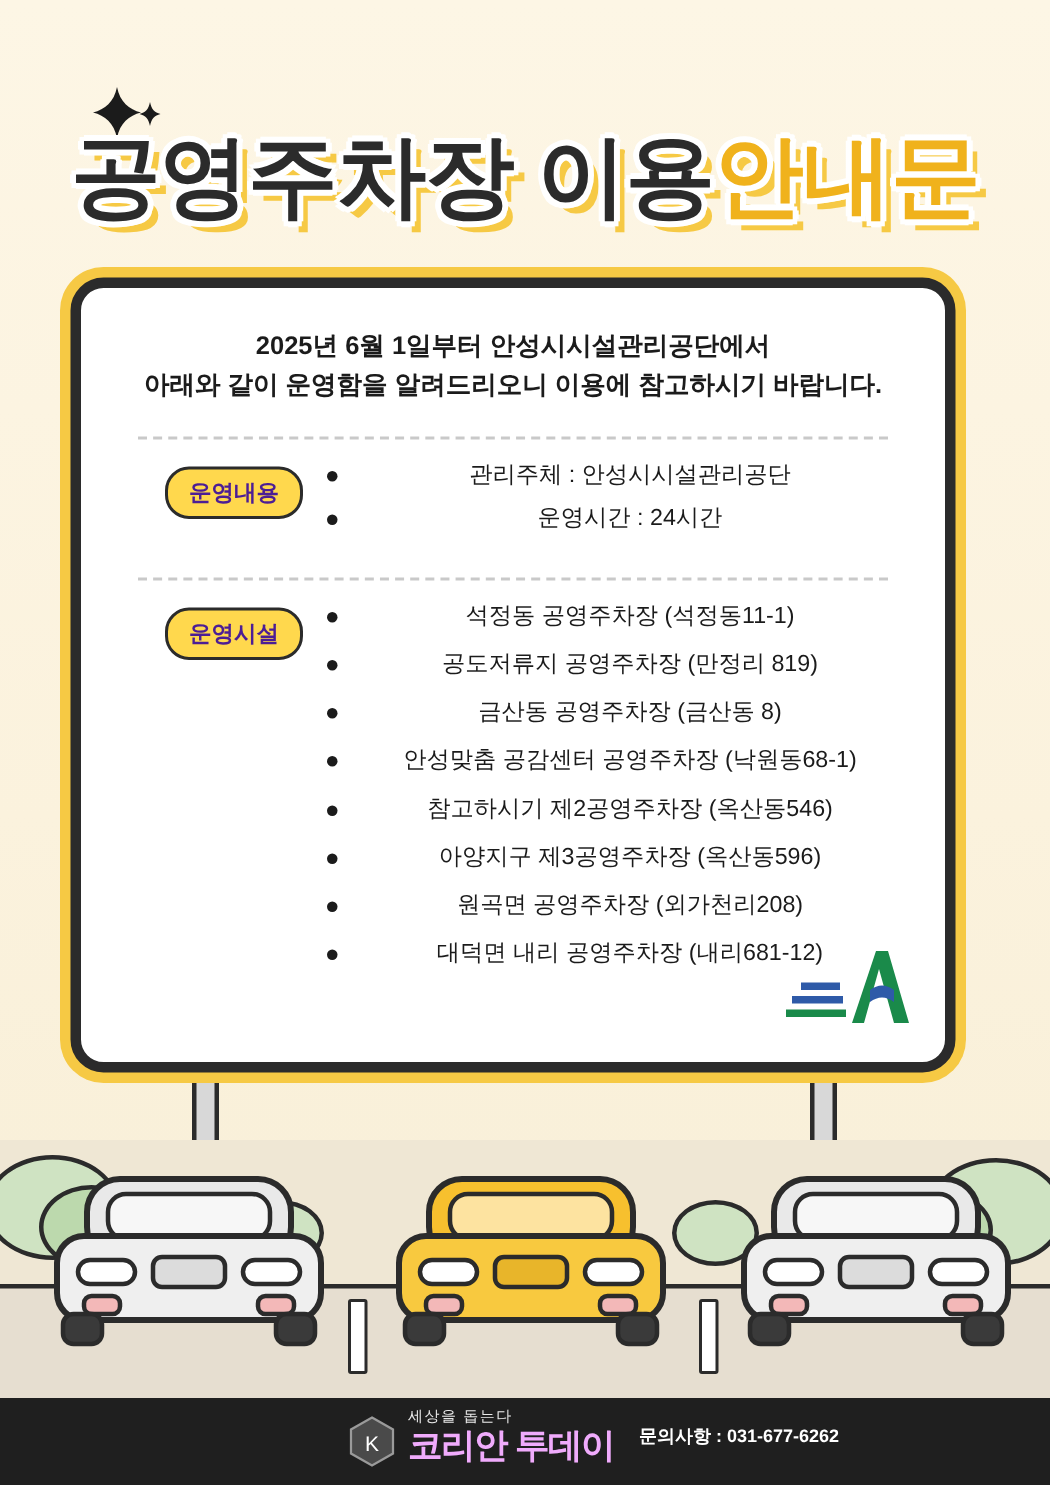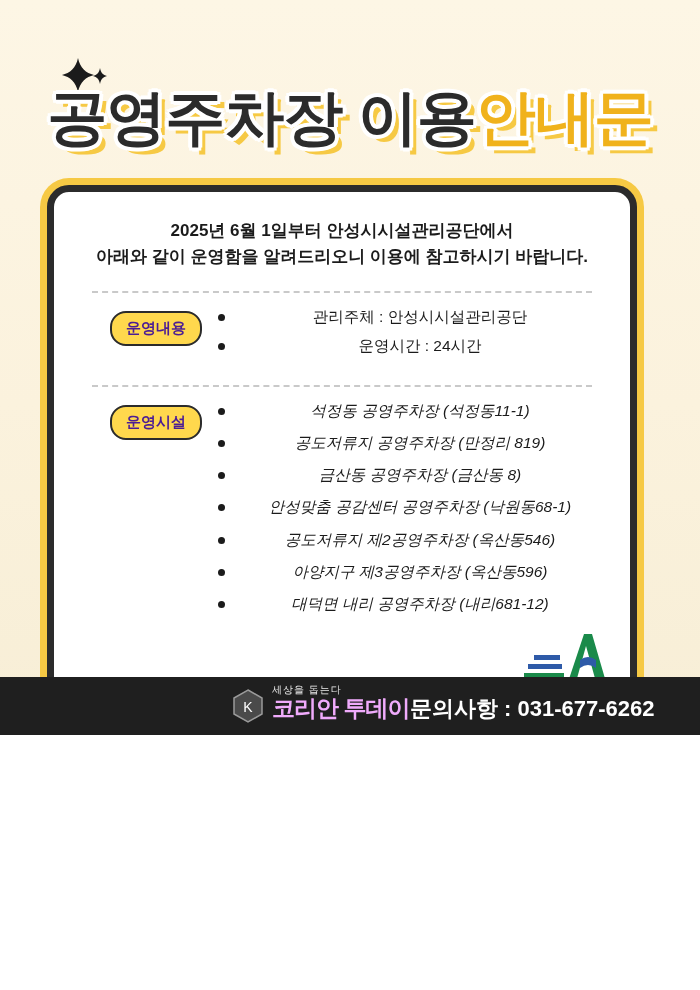--- a/index.html
+++ b/index.html
@@ -6,21 +6,21 @@
     margin: 0;
     padding: 0;
     background: #ffffff;
   }
   body {
     font-family: "Liberation Sans", sans-serif;
   }
   #poster {
     position: relative;
     width: 700px;
-    height: 735px;
+    height: 990px;
     overflow: hidden;
     background: linear-gradient(180deg, #fdf6e5 0%, #fbf2dd 55%, #f7eed6 100%);
   }
   
   .sparkle {
     position: absolute;
     left: 60px;
     top: 56px;
     width: 50px;
     height: 40px;
@@ -112,21 +112,21 @@
   .list li::before {
     content: "";
     position: absolute;
     left: 0;
     top: 7px;
     width: 7px;
     height: 7px;
     border-radius: 50%;
     background: #1b1b1b;
   }
-  .list.tight li { margin-bottom: 12px; font-style: italic; }
+  .list.tight li { margin-bottom: 12px; }
   
   .board-logo {
     position: absolute;
     right: 22px;
     bottom: 18px;
     width: 86px;
     height: 64px;
   }
   
   .post {
@@ -216,23 +216,23 @@
     letter-spacing: 1px;
   }
   .footer-brand .big {
     font-size: 23px;
     font-weight: 800;
     color: #f0abfc;
     letter-spacing: -1px;
   }
   .footer-contact {
     position: absolute;
-    left: 410px;
+    left: 426px;
     top: 17px;
-    font-size: 22px;
+    font-size: 12px;
     font-weight: 700;
     color: #ffffff;
     white-space: nowrap;
   }
 </style>
 </head>
 <body>
 
 <div id="poster">
 
@@ -319,22 +319,23 @@
 
       <div class="dashed"></div>
 
       <div class="section">
         <div class="badge">운영시설</div>
         <ul class="list tight">
           <li>석정동 공영주차장 (석정동11-1)</li>
           <li>공도저류지 공영주차장 (만정리 819)</li>
           <li>금산동 공영주차장 (금산동 8)</li>
           <li>안성맞춤 공감센터 공영주차장 (낙원동68-1)</li>
-          <li>공도저류지 제2공영주차장 (옥산동546)</li>
+          <li>참고하시기 제2공영주차장 (옥산동546)</li>
           <li>아양지구 제3공영주차장 (옥산동596)</li>
+          <li>원곡면 공영주차장 (외가천리208)</li>
           <li>대덕면 내리 공영주차장 (내리681-12)</li>
         </ul>
       </div>
     </div>
 
     <svg class="board-logo" viewBox="0 0 86 64">
       <path d="M46 56 L62 8 L70 8 L84 56 L74 56 L64 20 L54 56 Z" fill="#1a8a4a"></path>
       <path d="M58 34 Q66 28 74 34 L74 42 Q66 36 58 42 Z" fill="#2e5aa8"></path>
       <rect x="6" y="38" width="34" height="5" fill="#2e5aa8"></rect>
       <rect x="2" y="47" width="40" height="5" fill="#1a8a4a"></rect>

